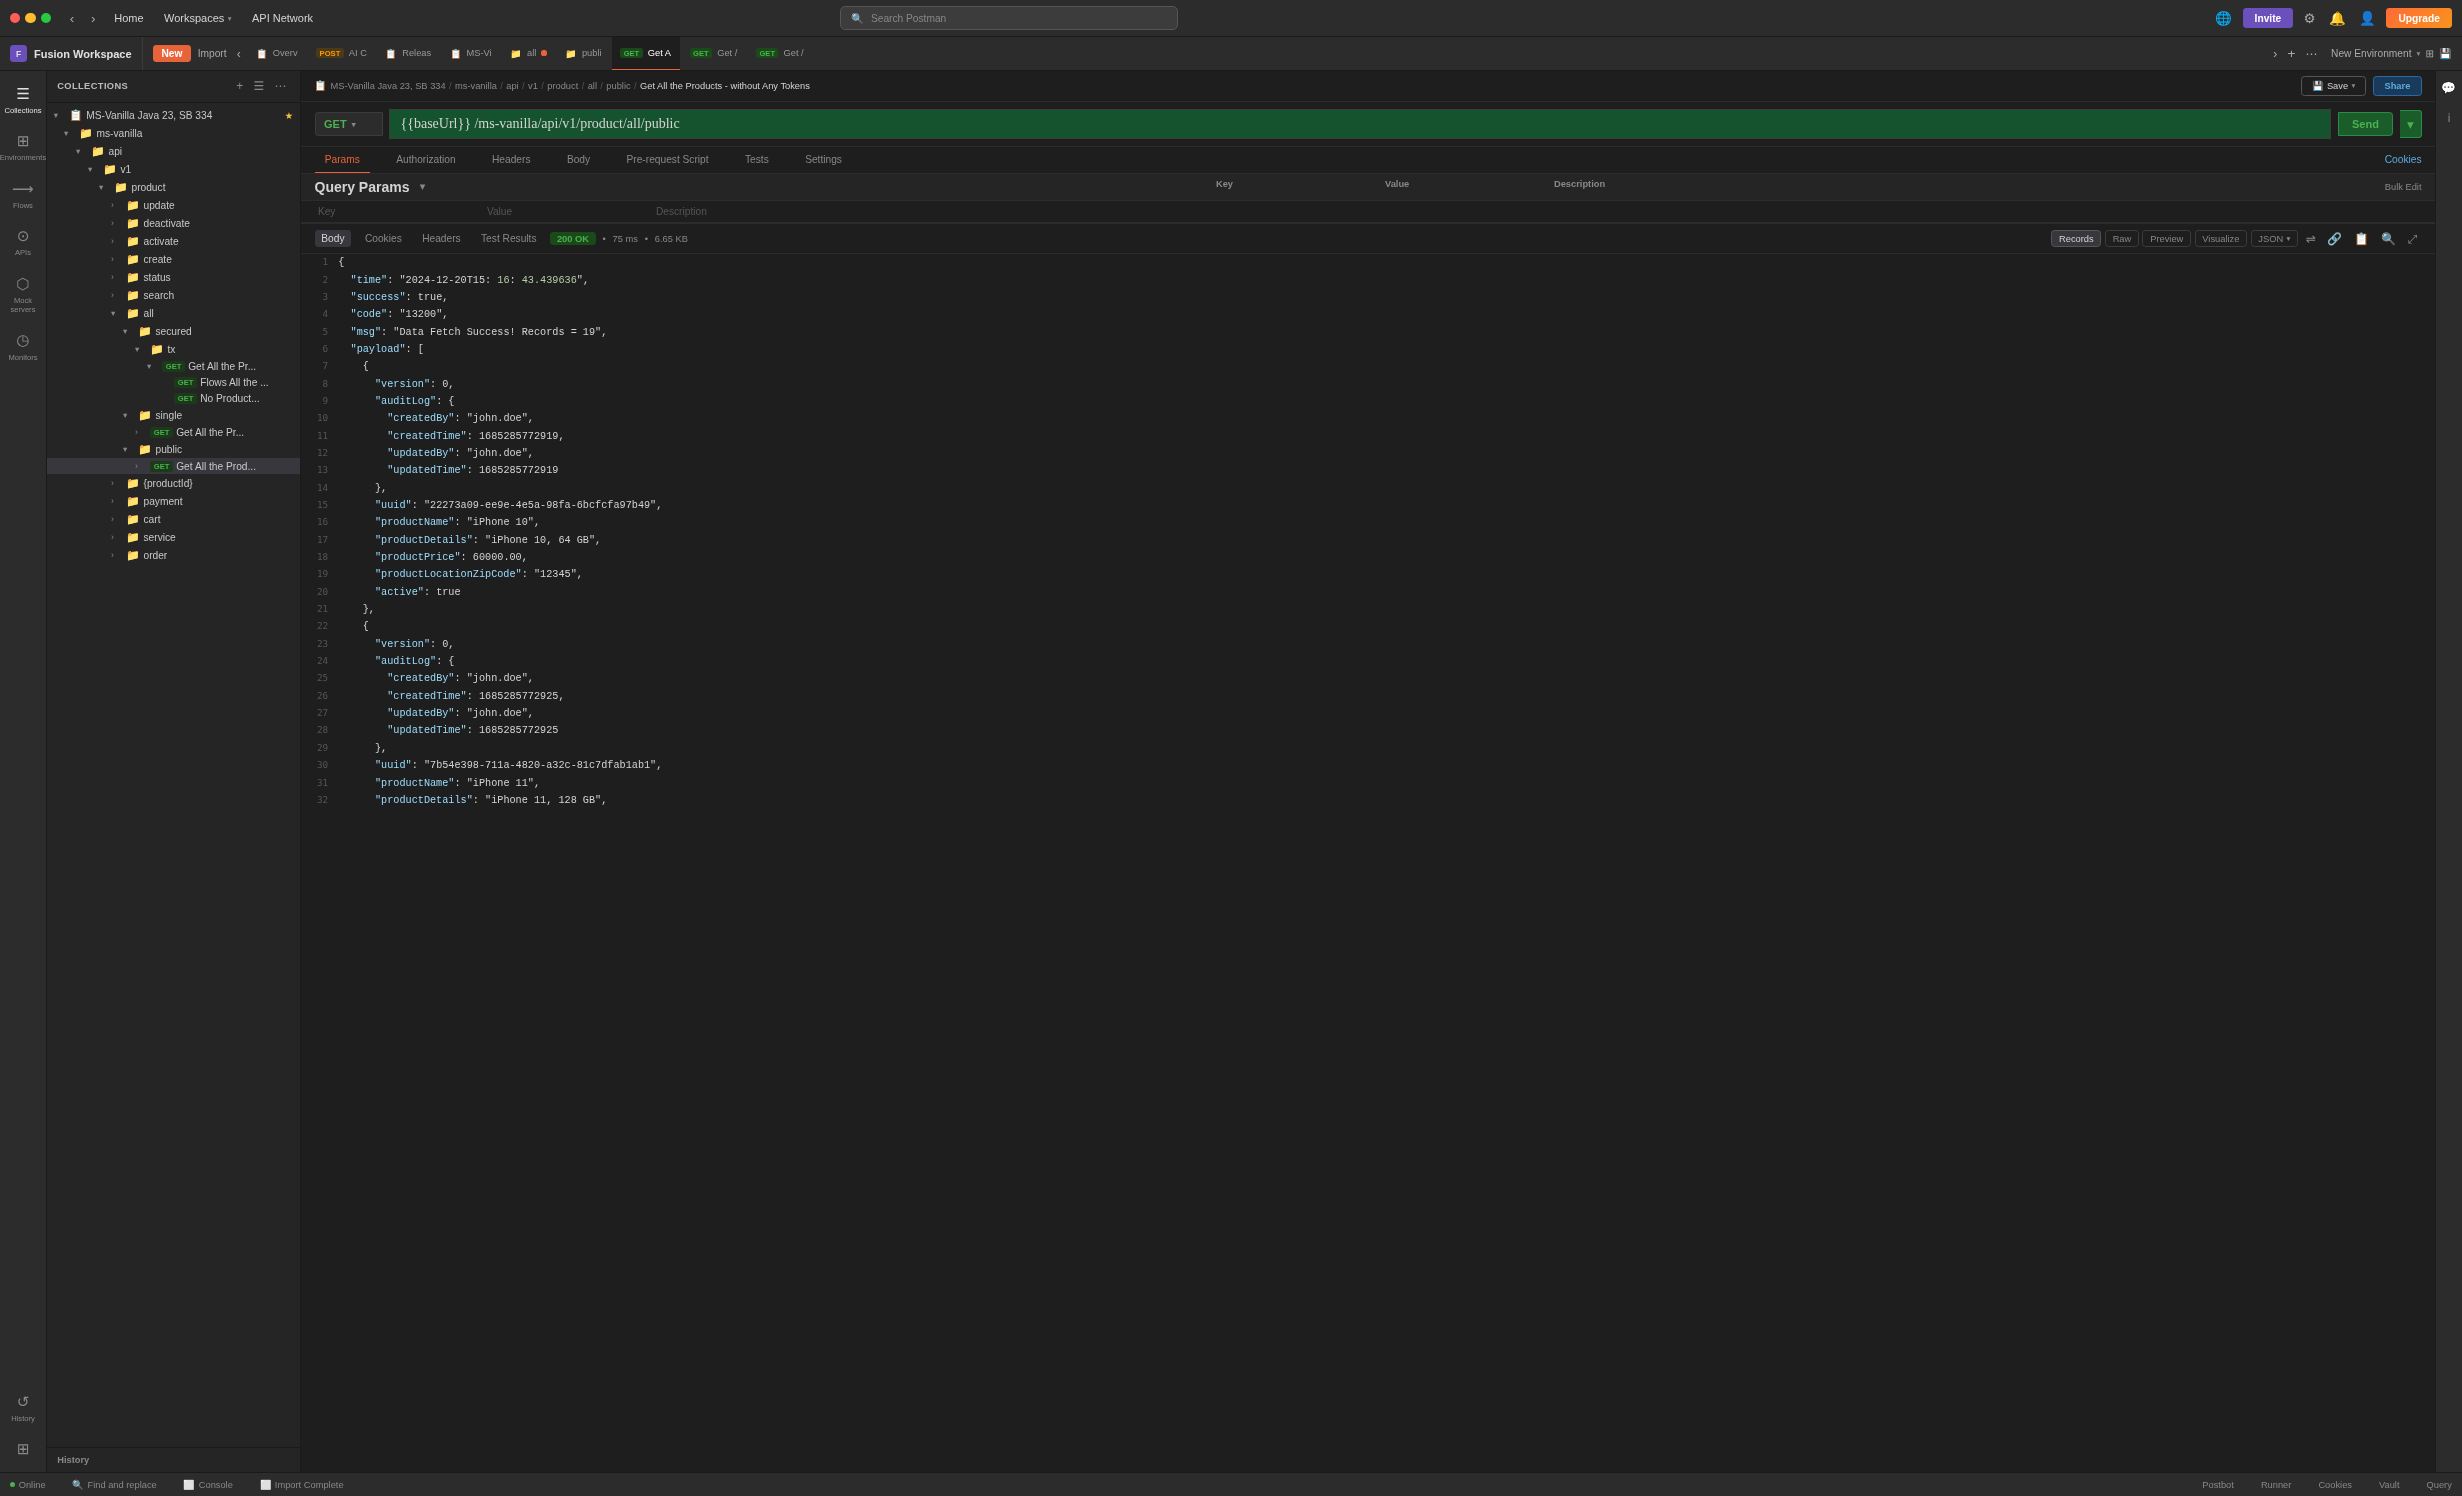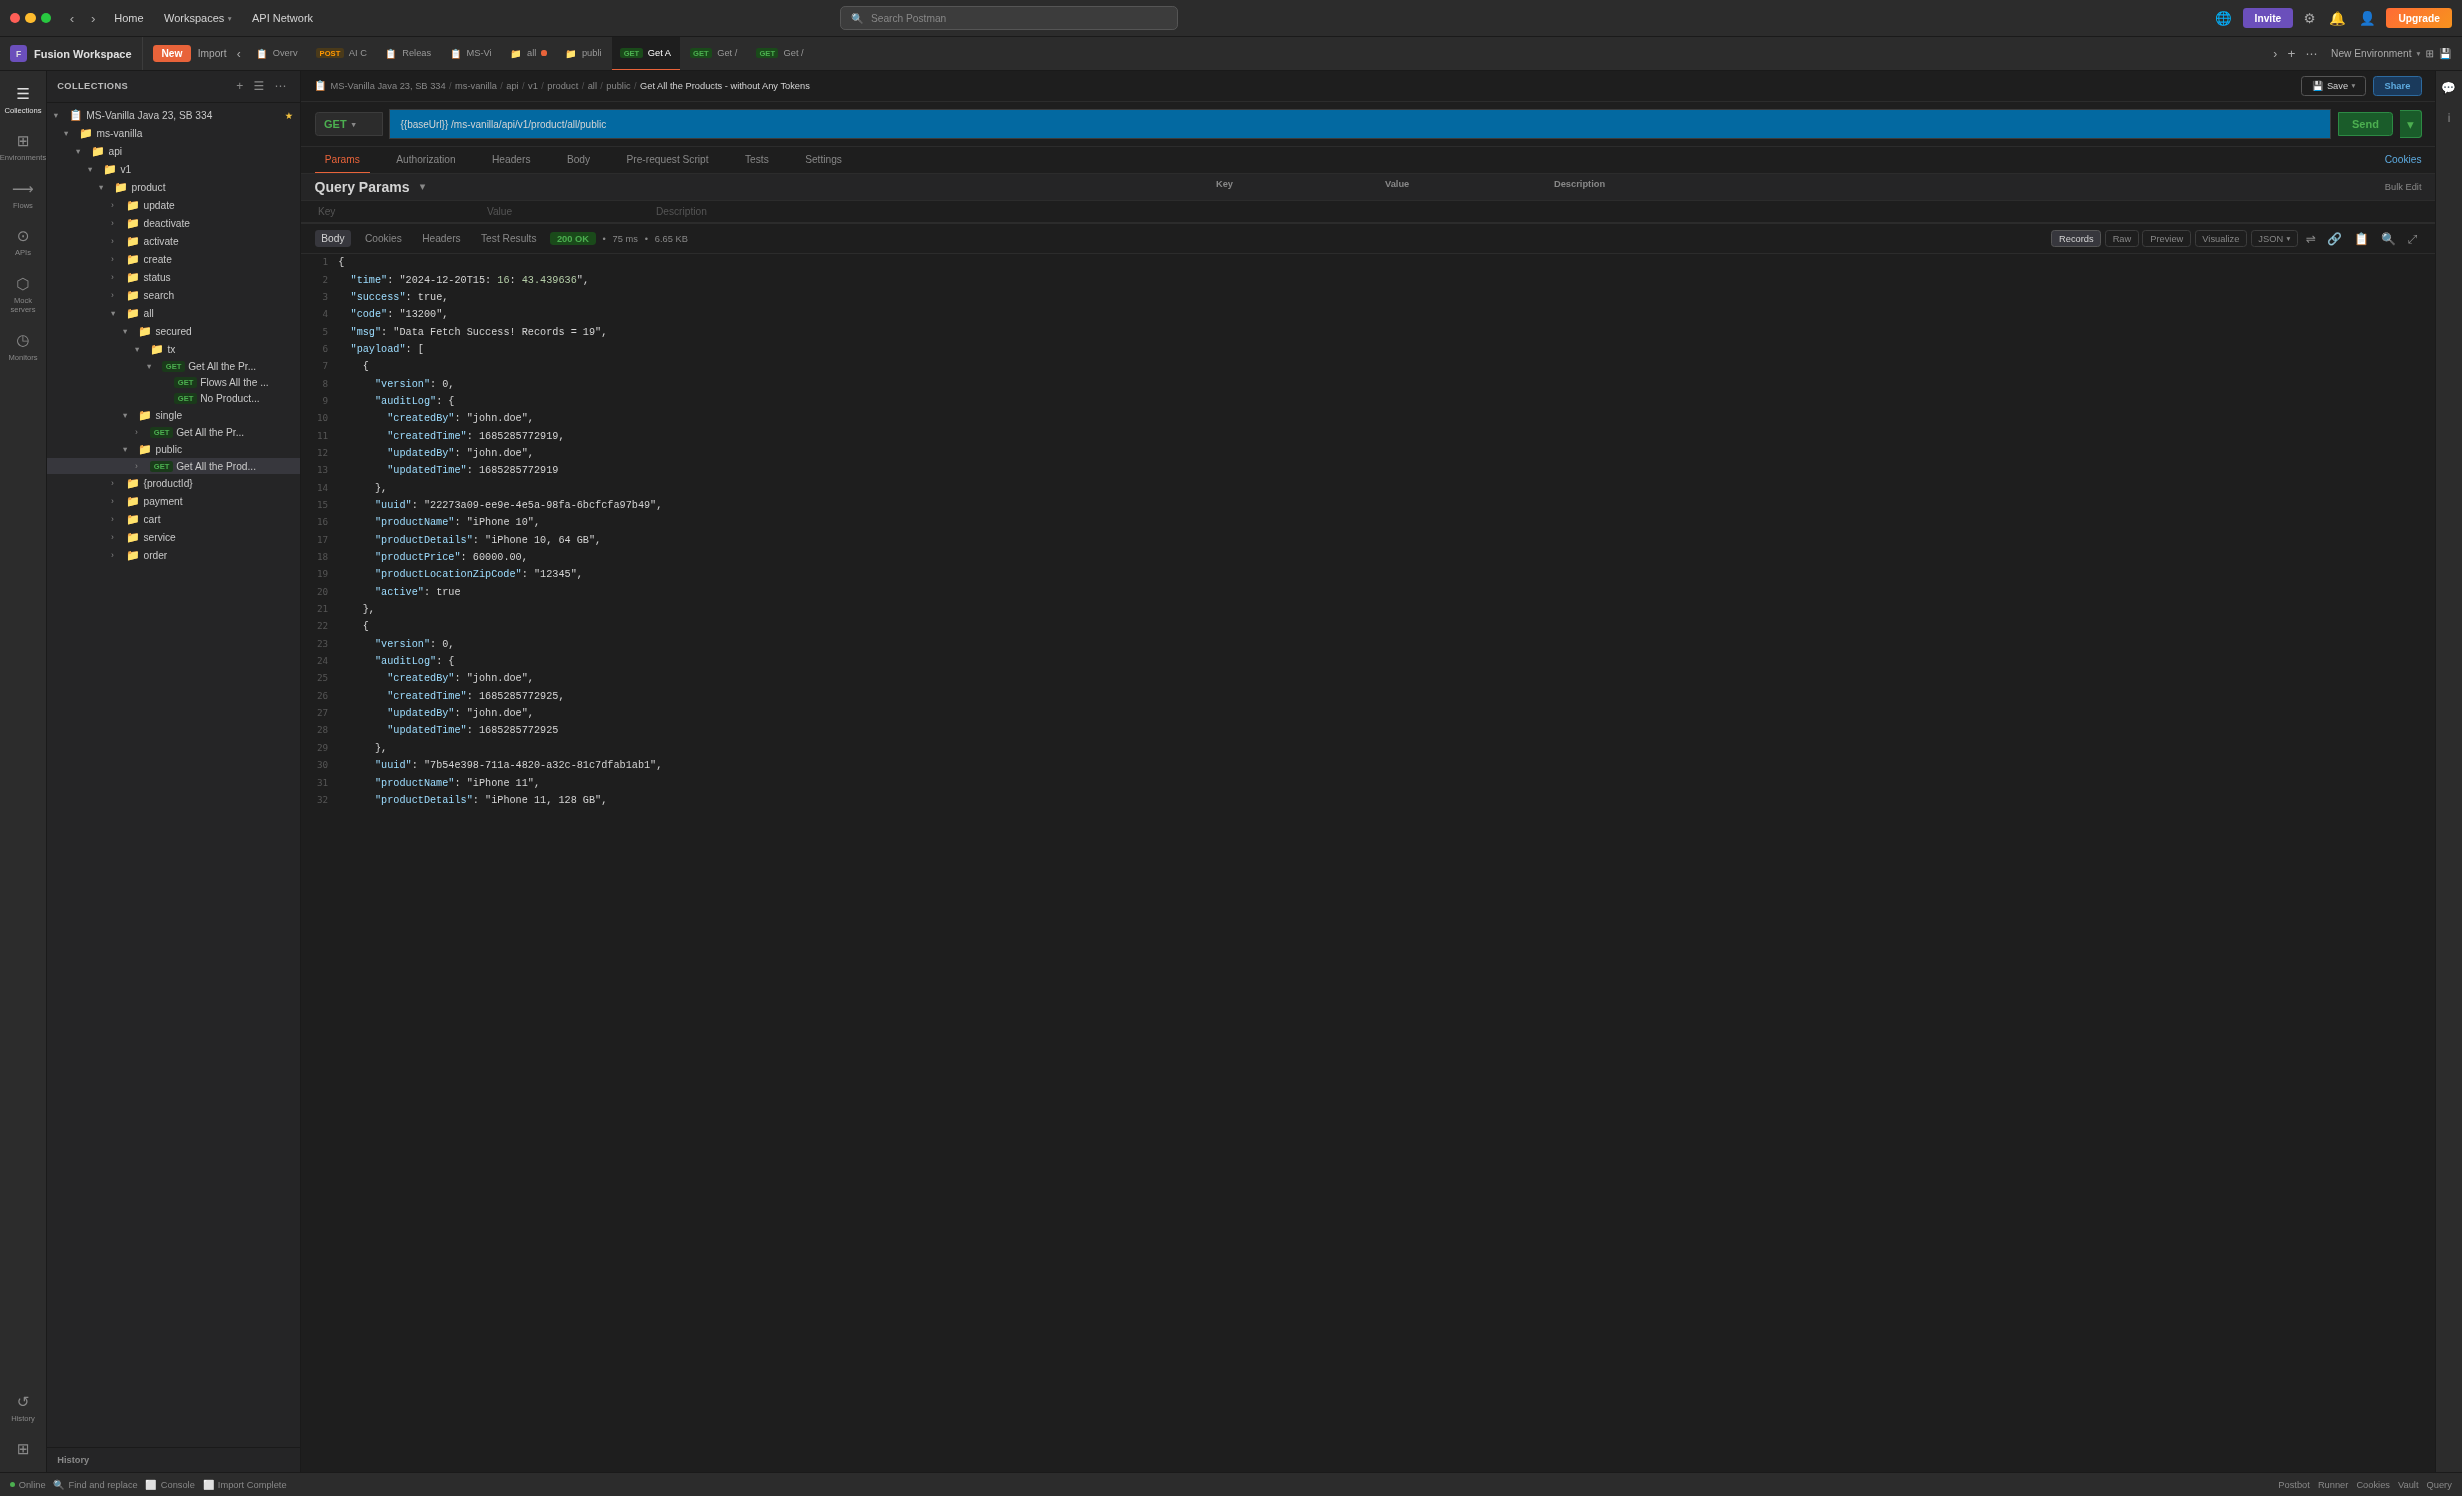--- a/index.html
+++ b/index.html
@@ -137,21 +137,21 @@
     .json-viewer::-webkit-scrollbar-track { background: #1e1e1e; }
     .json-viewer::-webkit-scrollbar-thumb { background: #444; border-radius: 2.5px; }
     .json-line { display: flex; align-items: flex-start; padding: 0 6.8px; line-height: 1.7; }
     .line-num { width: 30.5px; text-align: right; color: #555; font-size: 9.3px; font-family: monospace; padding-right: 10.2px; flex-shrink: 0; user-select: none; }
     .line-content { font-size: 10.2px; font-family: 'Menlo', 'Monaco', 'Courier New', monospace; white-space: pre; }
     .json-brace { color: #d4d4d4; }
     .json-key { color: #9cdcfe; }
     .json-number { color: #b5cea8; }
 
     
-    .bottom-bar { background: #2c2c2c; height: 24px; display: flex; align-items: center; padding: 0 10.2px; gap: 8px; border-top: 0.8px solid #1a1a1a; flex-shrink: 0; }
+    .bottom-bar { background: #2c2c2c; height: 24px; display: flex; align-items: center; padding: 0 10.2px; gap: 27px; border-top: 0.8px solid #1a1a1a; flex-shrink: 0; }
     .bottom-item { display: flex; align-items: center; gap: 3.4px; color: #888; font-size: 9.3px; cursor: pointer; }
     .online-dot { width: 5.1px; height: 5.1px; border-radius: 50%; background: #4caf50; }
 
     
     .dropdown-arrow { font-size: 7.6px; color: #888; }
   </style>
 </head>
 <body>
 
 <div class="topbar">
@@ -480,21 +480,21 @@
         </button>
         <button class="share-btn">Share</button>
       </div>
     </div>
 
     <div class="request-bar">
       <div class="method-select">
         <span>GET</span>
         <span class="dropdown-arrow">▾</span>
       </div>
-      <input class="url-input" type="text" value="{{baseUrl}} /ms-vanilla/api/v1/product/all/public" style="border-radius: 0px; background: #0369a1; border: 0.8px solid rgb(60, 60, 60); color: rgb(212, 212, 212); padding: 5.1px 10.2px; font-size: 10px; height: 30.5px; outline: none; font-family: Liberation Sans, sans-serif; flex: 1 1 0%;" readonly="">
+      <input class="url-input" type="text" value="{{baseUrl}} /ms-vanilla/api/v1/product/all/public" style="border-radius: 0px; background: #14532d; border: 0.8px solid rgb(60, 60, 60); color: rgb(212, 212, 212); padding: 5.1px 10.2px; font-size: 14px; height: 30.5px; outline: none; font-family: Liberation Serif, serif; flex: 1 1 0%;" readonly="">
       <button class="send-btn">Send</button>
       <button class="send-dropdown">▾</button>
     </div>
 
     <div class="params-tabs">
       <span class="params-tab active">Params</span>
       <span class="params-tab">Authorization</span>
       <span class="params-tab">Headers</span>
       <span class="params-tab">Body</span>
       <span class="params-tab">Pre-request Script</span>

